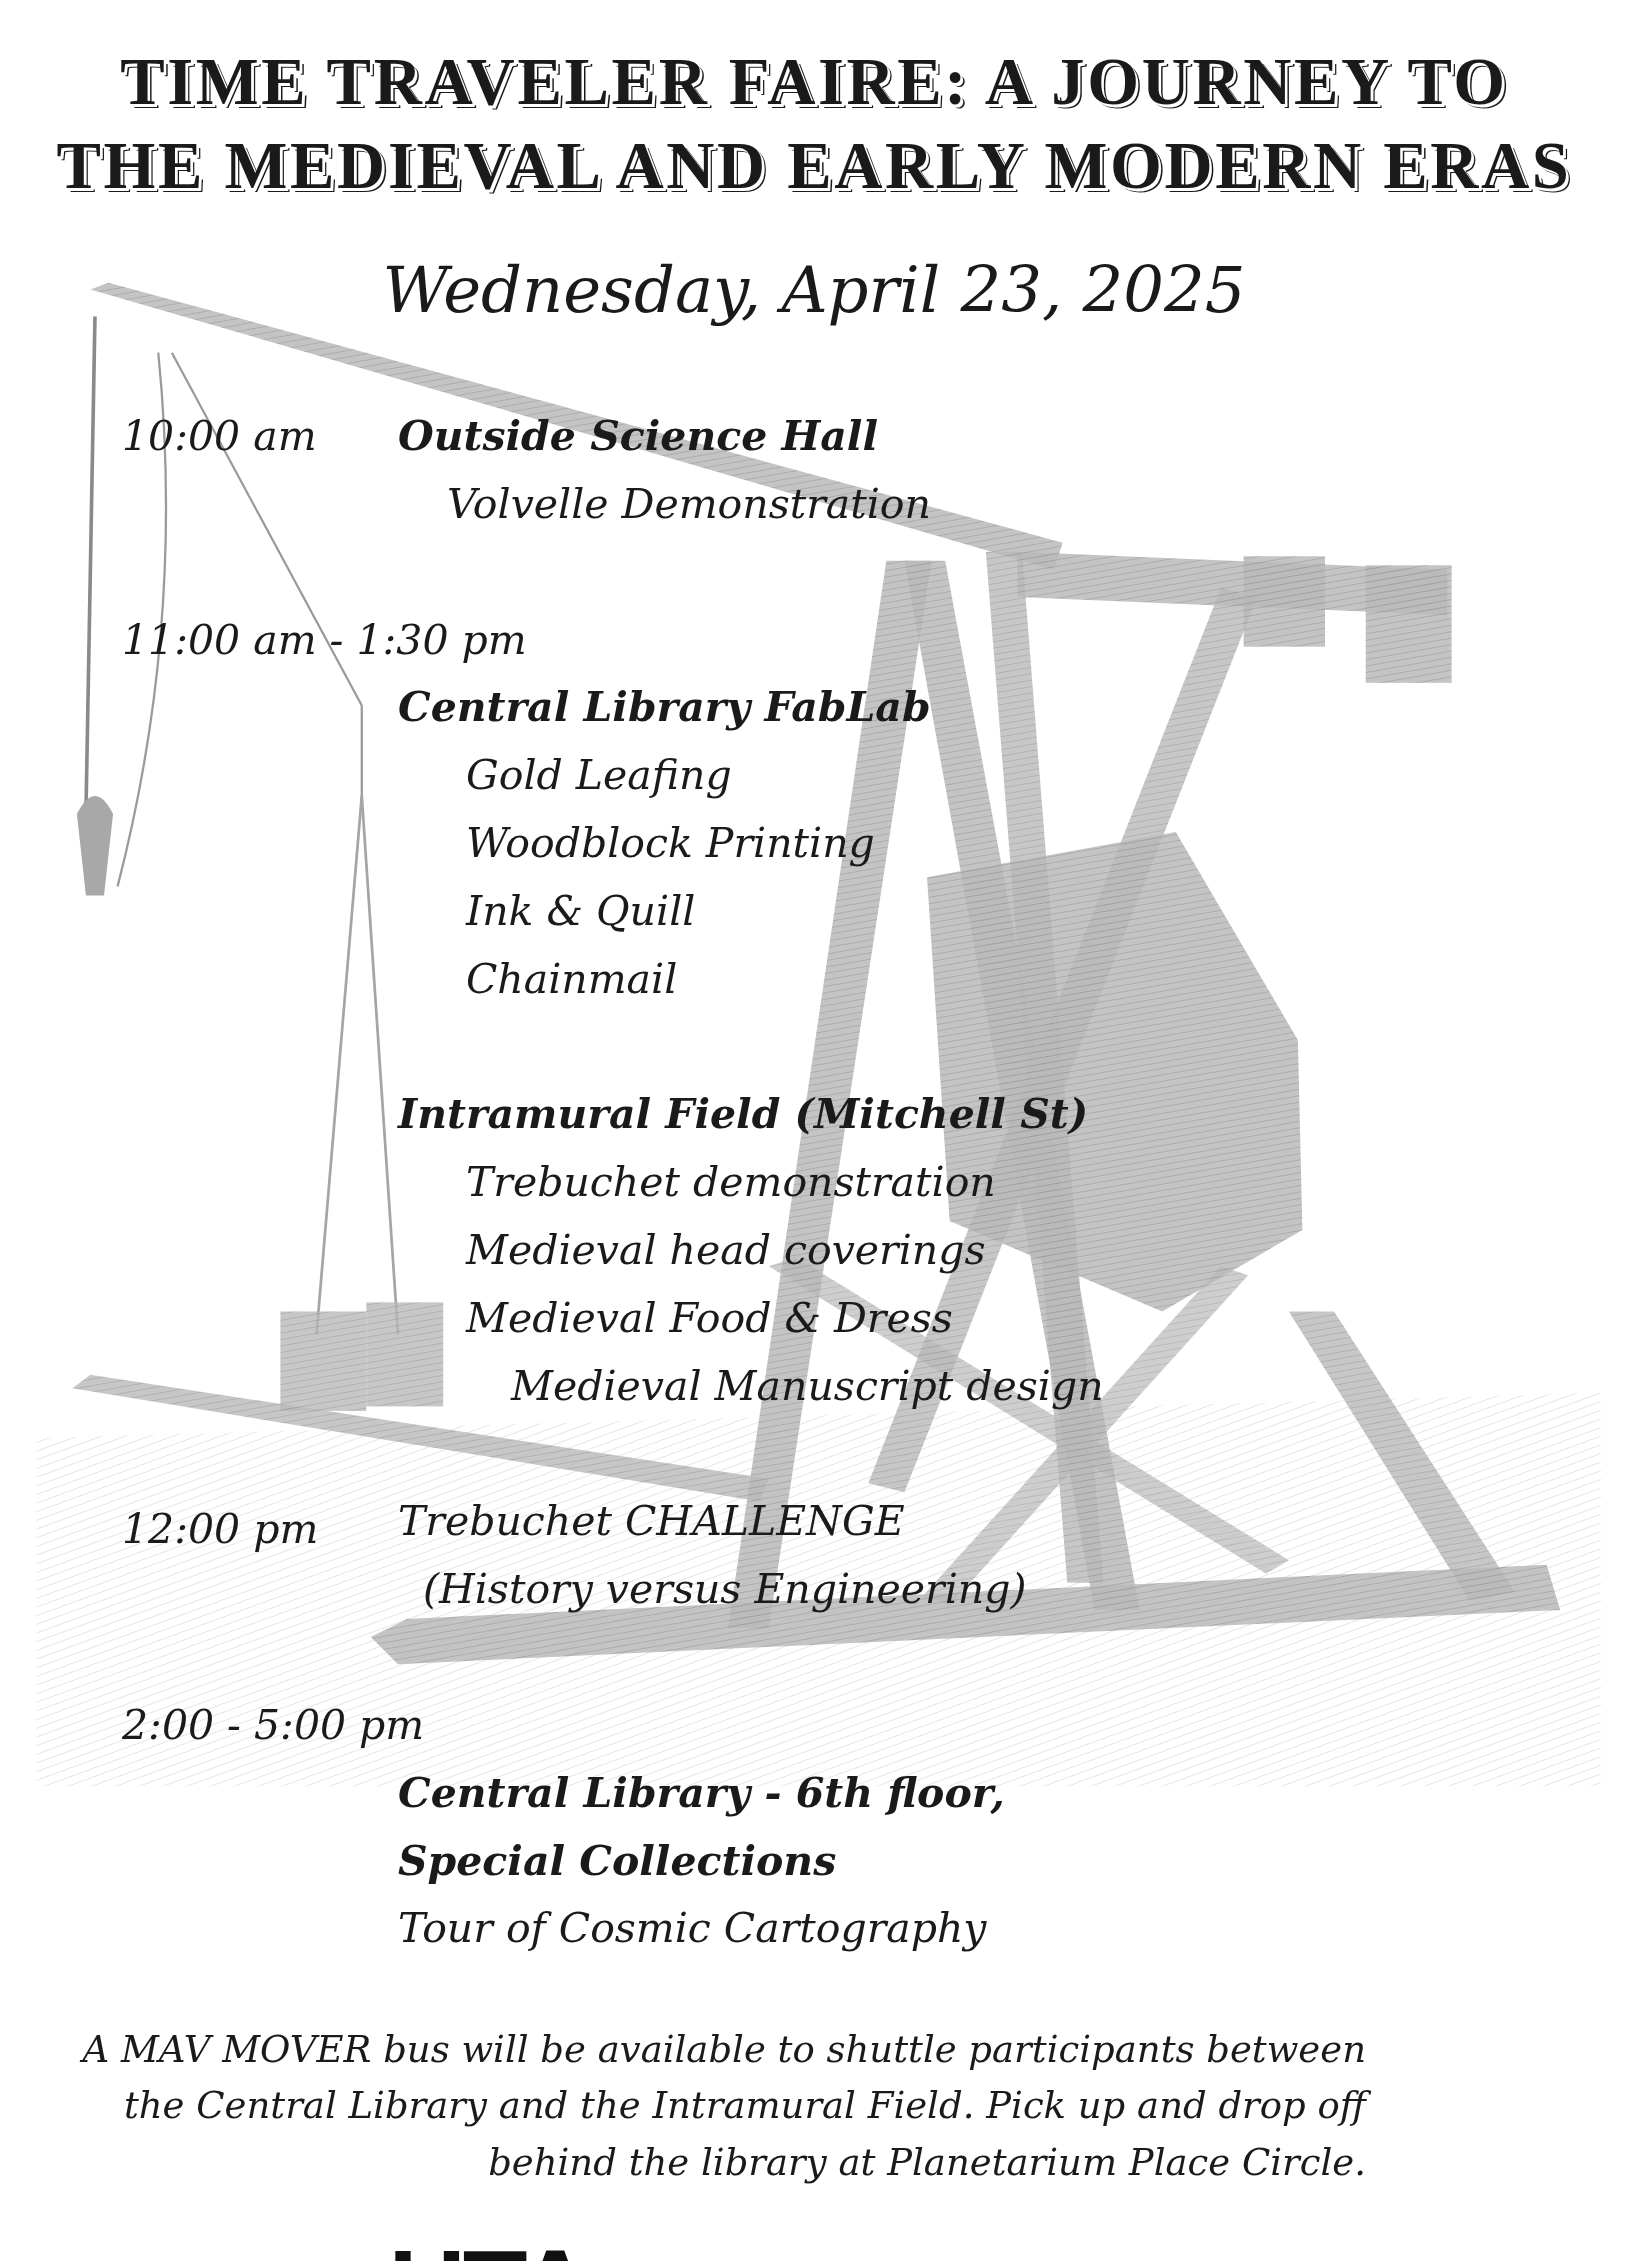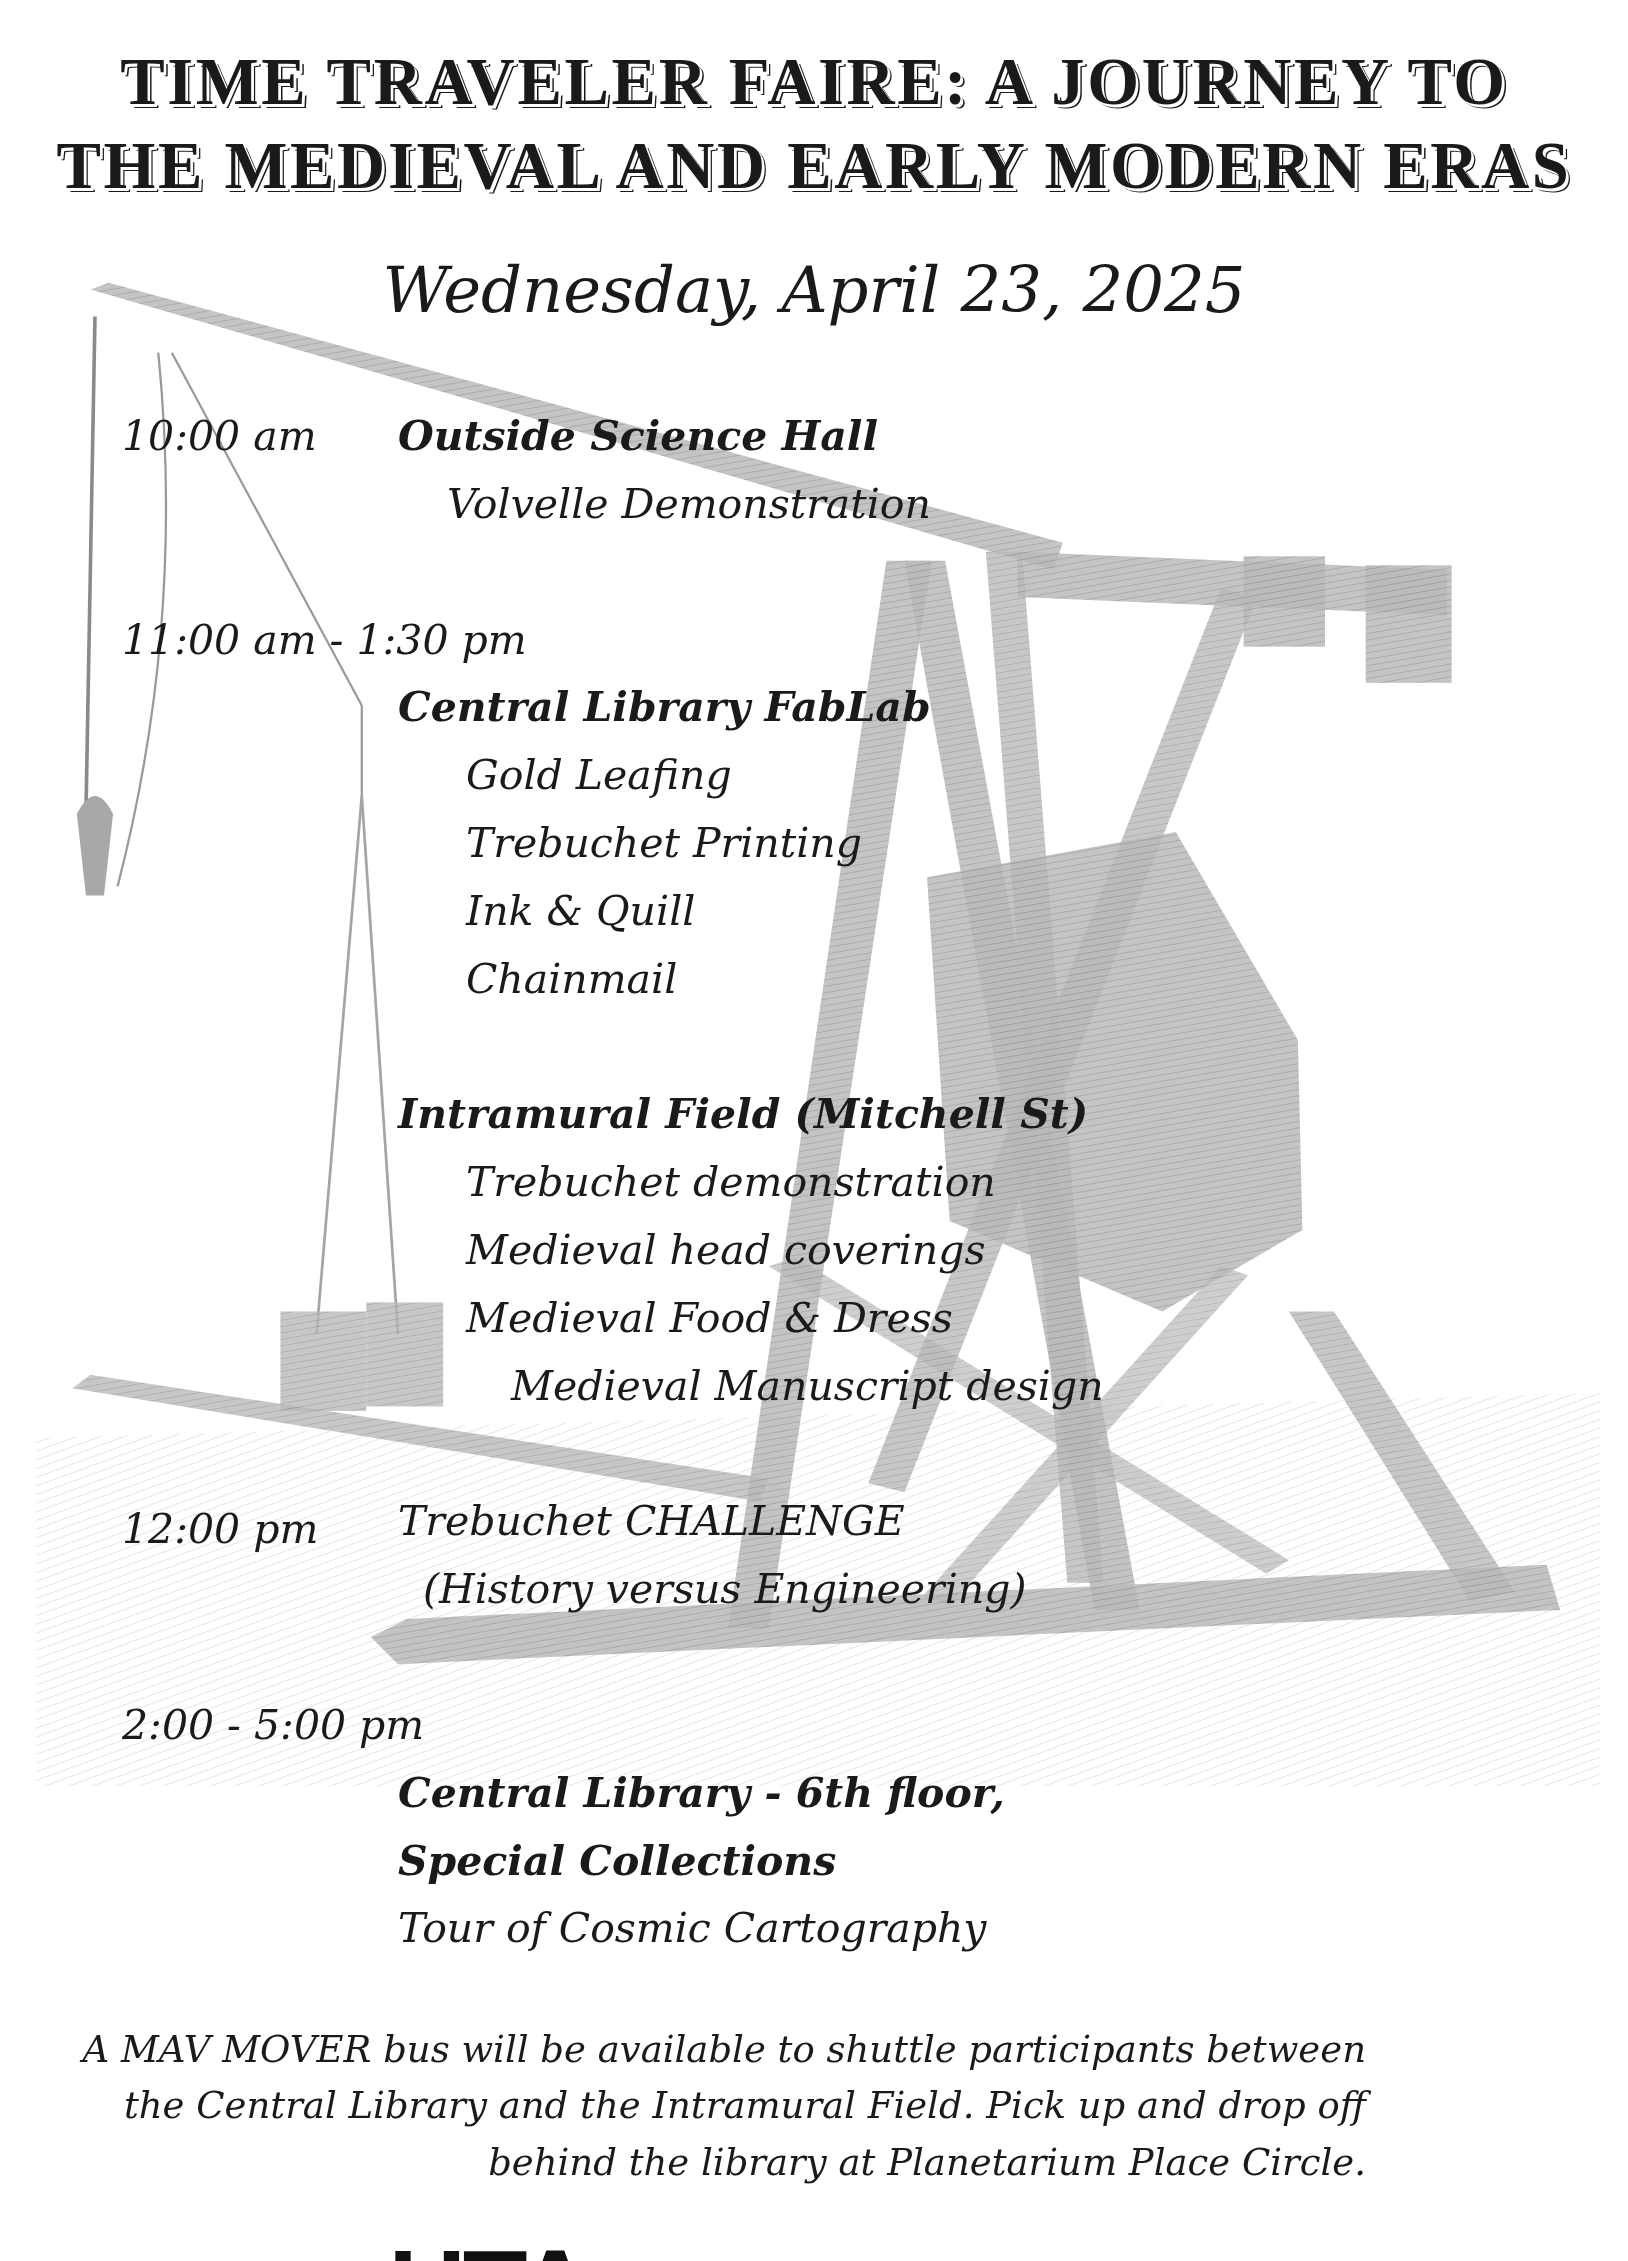--- a/index.html
+++ b/index.html
@@ -83,21 +83,21 @@
 
 <div class="date" style="top:258px;">Wednesday, April 23, 2025</div>
 
 <div class="row" style="left:122px; top:416px;">10:00 am</div>
 <div class="row bold" style="left:398px; top:416px;">Outside Science Hall</div>
 <div class="row" style="left:411px; top:484px;margin-left:36px;">Volvelle Demonstration</div>
 
 <div class="row" style="left:122px; top:620px;">11:00 am - 1:30 pm</div>
 <div class="row bold" style="left:398px; top:687px;">Central Library FabLab</div>
 <div class="row" style="left:466px; top:755px;">Gold Leafing</div>
-<div class="row" style="left:466px; top:823px;">Trebuchet Printing</div>
+<div class="row" style="left:466px; top:823px;">Woodblock Printing</div>
 <div class="row" style="left:466px; top:891px;">Ink &amp; Quill</div>
 <div class="row" style="left:466px; top:959px;">Chainmail</div>
 
 <div class="row bold" style="left:398px; top:1094px;">Intramural Field (Mitchell St)</div>
 <div class="row" style="left:466px; top:1162px;">Trebuchet demonstration</div>
 <div class="row" style="left:466px; top:1230px;">Medieval head coverings</div>
 <div class="row" style="left:466px; top:1298px;">Medieval Food &amp; Dress</div>
 <div class="row" style="left:466px; top:1366px;margin-left:45px;">Medieval Manuscript design</div>
 
 <div class="row" style="left:122px; top:1501px;margin-top:8px;">12:00 pm</div>

